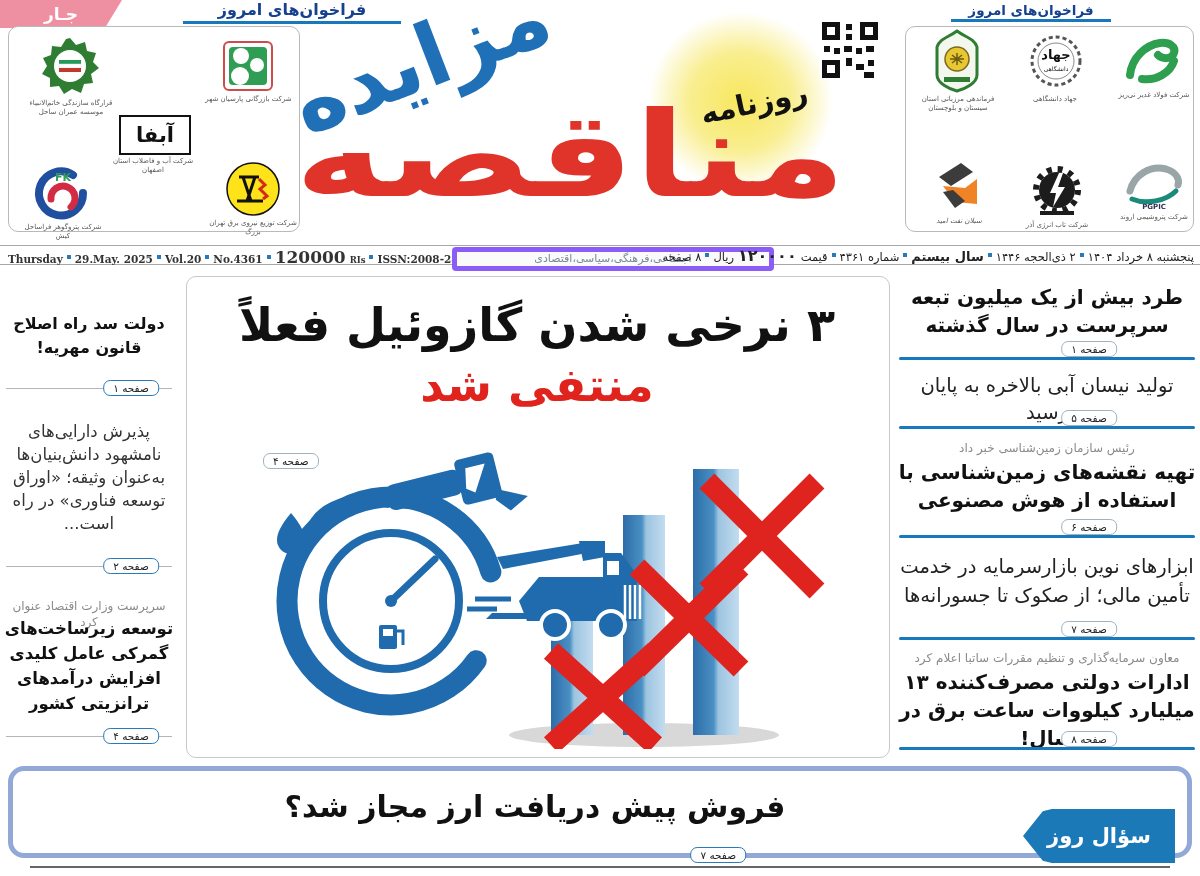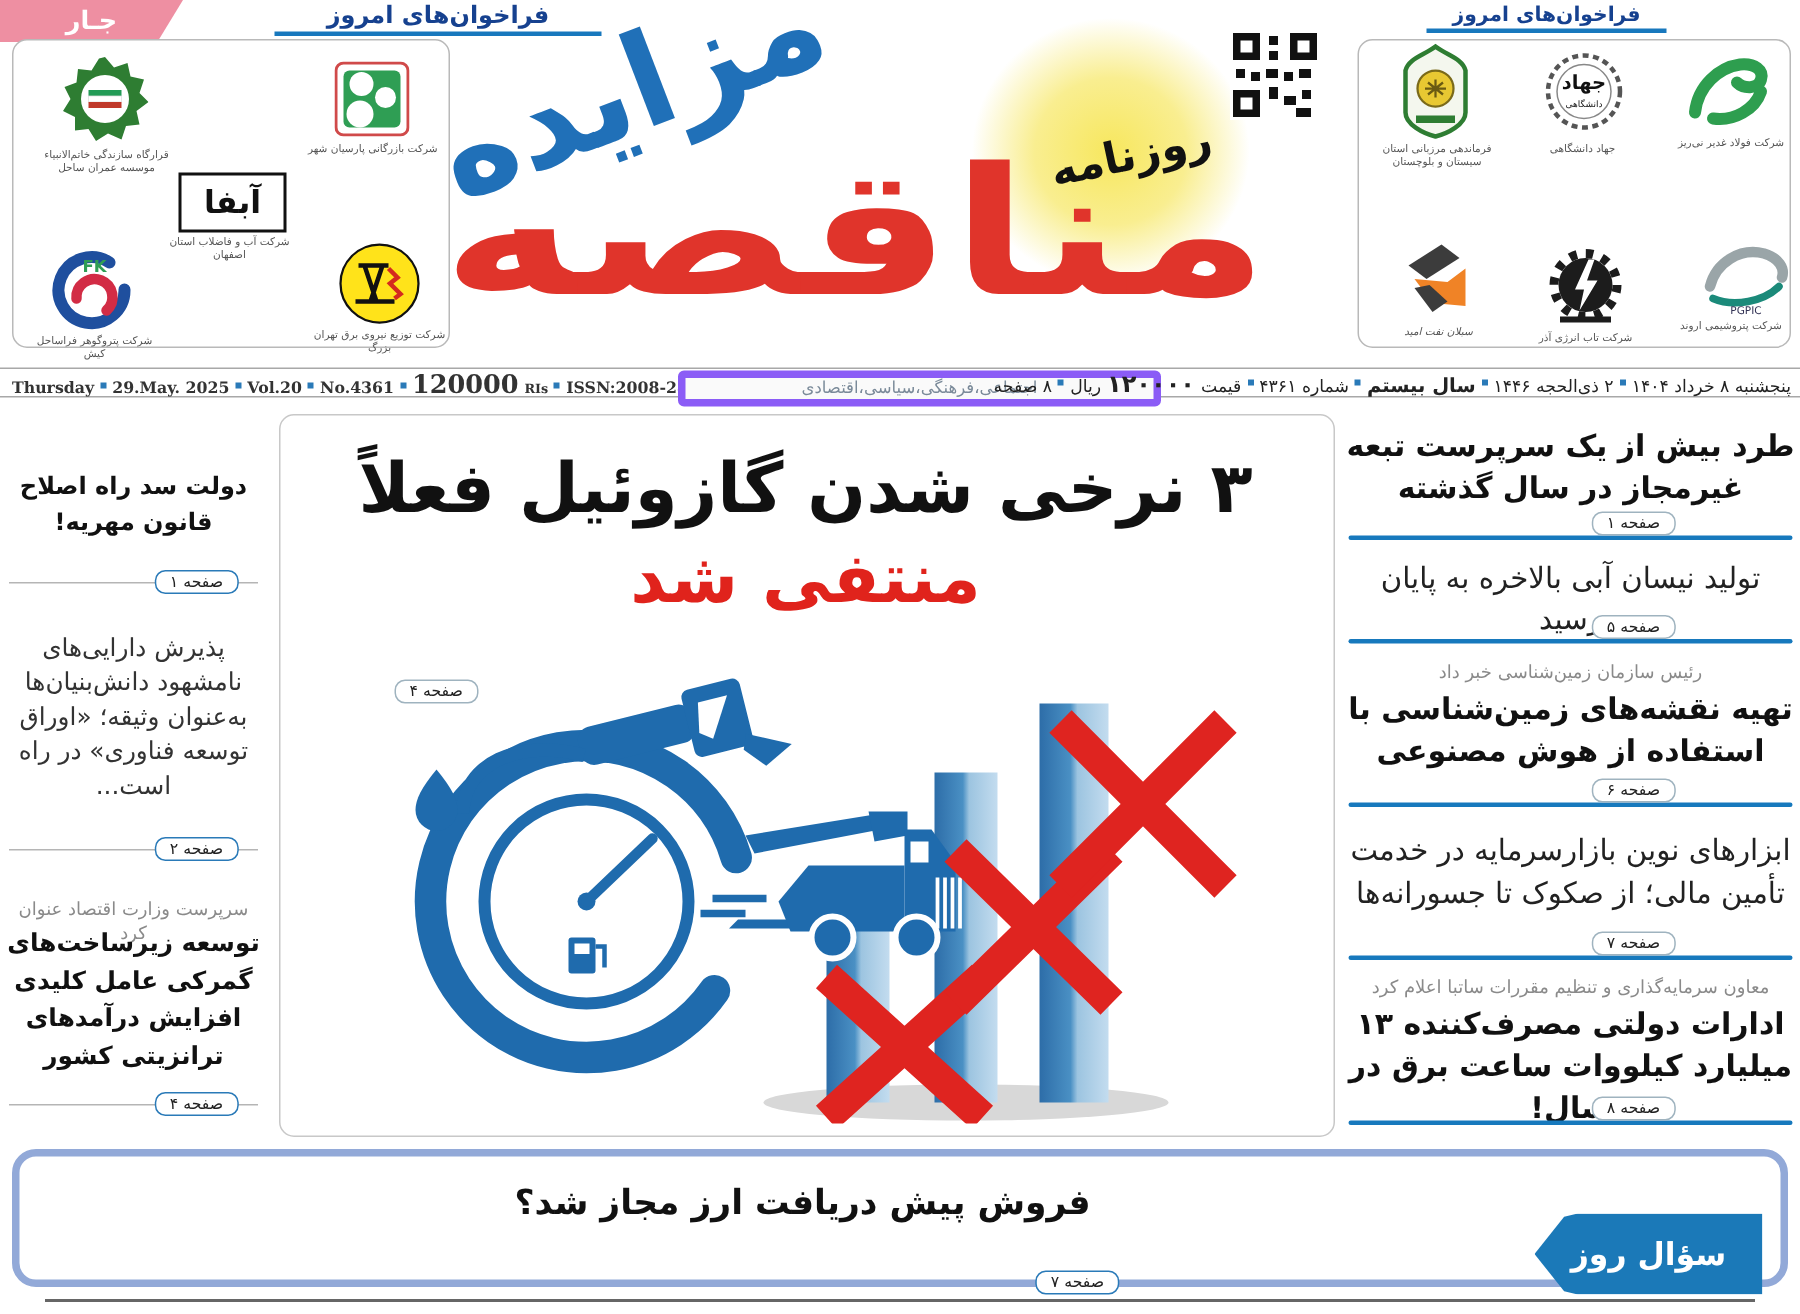--- a/index.html
+++ b/index.html
@@ -42,21 +42,21 @@
   .sepR .badge{position:absolute;left:50%;transform:translateX(-50%);top:0;border-color:#9fb3bf;}
   
   .main-card{border:1.5px solid #c8c8c8;border-radius:10px;background:#fff;}
   .main-hl1{font-size:46px;font-weight:bold;color:#111;line-height:1.15;}
   .main-hl2{font-size:46px;font-weight:bold;color:#e0231c;line-height:1.15;}
   
   .bottom-strip{border:5px solid #92a9d8;border-radius:16px;background:#fff;}
   .q-tag{background:#1b79b8;color:#fff;font-size:21px;font-weight:bold;
          display:flex;align-items:center;justify-content:center;
          clip-path:polygon(0 50%,13% 4%,19% 0,100% 0,100% 100%,19% 100%,13% 96%);margin-top:24px;}
-  .bottom-hl{font-size:23px;font-weight:bold;color:#111;}
+  .bottom-hl{font-size:30px;font-weight:bold;color:#111;}
 </style>
 </head>
 <body>
 
 <div id="page">
 
   <div class="abs ribbon">
     <span>جـار</span>
   </div>
 
@@ -159,21 +159,21 @@
     <div class="abs" style="left:126px;top:138px;">
       <svg width="50" height="54" viewBox="0 0 50 54">
         <circle cx="25" cy="25" r="18" fill="#1c1c1c"></circle>
         <circle cx="25" cy="25" r="21" fill="none" stroke="#1c1c1c" stroke-width="6" stroke-dasharray="5 6"></circle>
         <polygon points="27,8 18,28 24,28 21,42 33,22 26,22 31,8" fill="#fff"></polygon>
         <rect x="8" y="46" width="34" height="4" fill="#1c1c1c"></rect>
       </svg>
     </div>
     <div class="abs logo-caption" style="left:112px;top:194px;width:78px;">شرکت تاب انرژی آذر</div>
 
-    <div class="abs" style="left:226px;top:134px;">
+    <div class="abs" style="left:216px;top:134px;font-weight:bold;">
       <svg width="64" height="52" viewBox="0 0 64 52">
         <path d="M8 30c4-16 20-26 36-22 10 3 14 10 12 16" fill="none" stroke="#9aa5a8" stroke-width="7" stroke-linecap="round"></path>
         <path d="M10 38c14 6 34 2 44-8" fill="none" stroke="#1b8a7a" stroke-width="5" stroke-linecap="round"></path>
         <text x="32" y="48" text-anchor="middle" font-size="7" fill="#335" font-family="DejaVu Sans,sans-serif">PGPIC</text>
       </svg>
     </div>
     <div class="abs logo-caption" style="left:212px;top:186px;width:72px;">شرکت پتروشیمی اروند</div>
   </div>
 
   <div class="abs glow" style="left:648px;top:12px;width:185px;height:178px;"></div>
@@ -322,21 +322,21 @@
 
         <g stroke="#df2420" stroke-width="21">
           <path d="M312 202L416 296M416 202L312 296"></path>
           <path d="M398 118L502 220M502 118L398 220"></path>
           <path d="M468 32L578 142M578 32L468 142"></path>
         </g>
       </svg>
     </div>
   </div>
 
-  <div class="abs hl" style="left:897px;top:283px;width:300px;font-size:20px;font-weight:bold;line-height:28px;">طرد بیش از یک سرپرست تبعه غیرمجاز در سال گذشته</div>
+  <div class="abs hl" style="left:897px;top:283px;width:300px;font-size:20px;font-weight:bold;line-height:28px;">طرد بیش از یک میلیون تبعه سرپرست در سال گذشته</div>
   <div class="abs sepR" style="left:897px;top:341px;width:300px;">
     <div class="line"></div>
       <span class="badge">صفحه ۱</span>
   </div>
 
   <div class="abs hl" style="left:897px;top:372px;width:300px;font-size:19.5px;line-height:27px;color:#222;">تولید نیسان آبی بالاخره به پایان رسید</div>
   <div class="abs sepR" style="left:897px;top:410px;width:300px;">
     <div class="line"></div>
       <span class="badge">صفحه ۵</span>
   </div>

